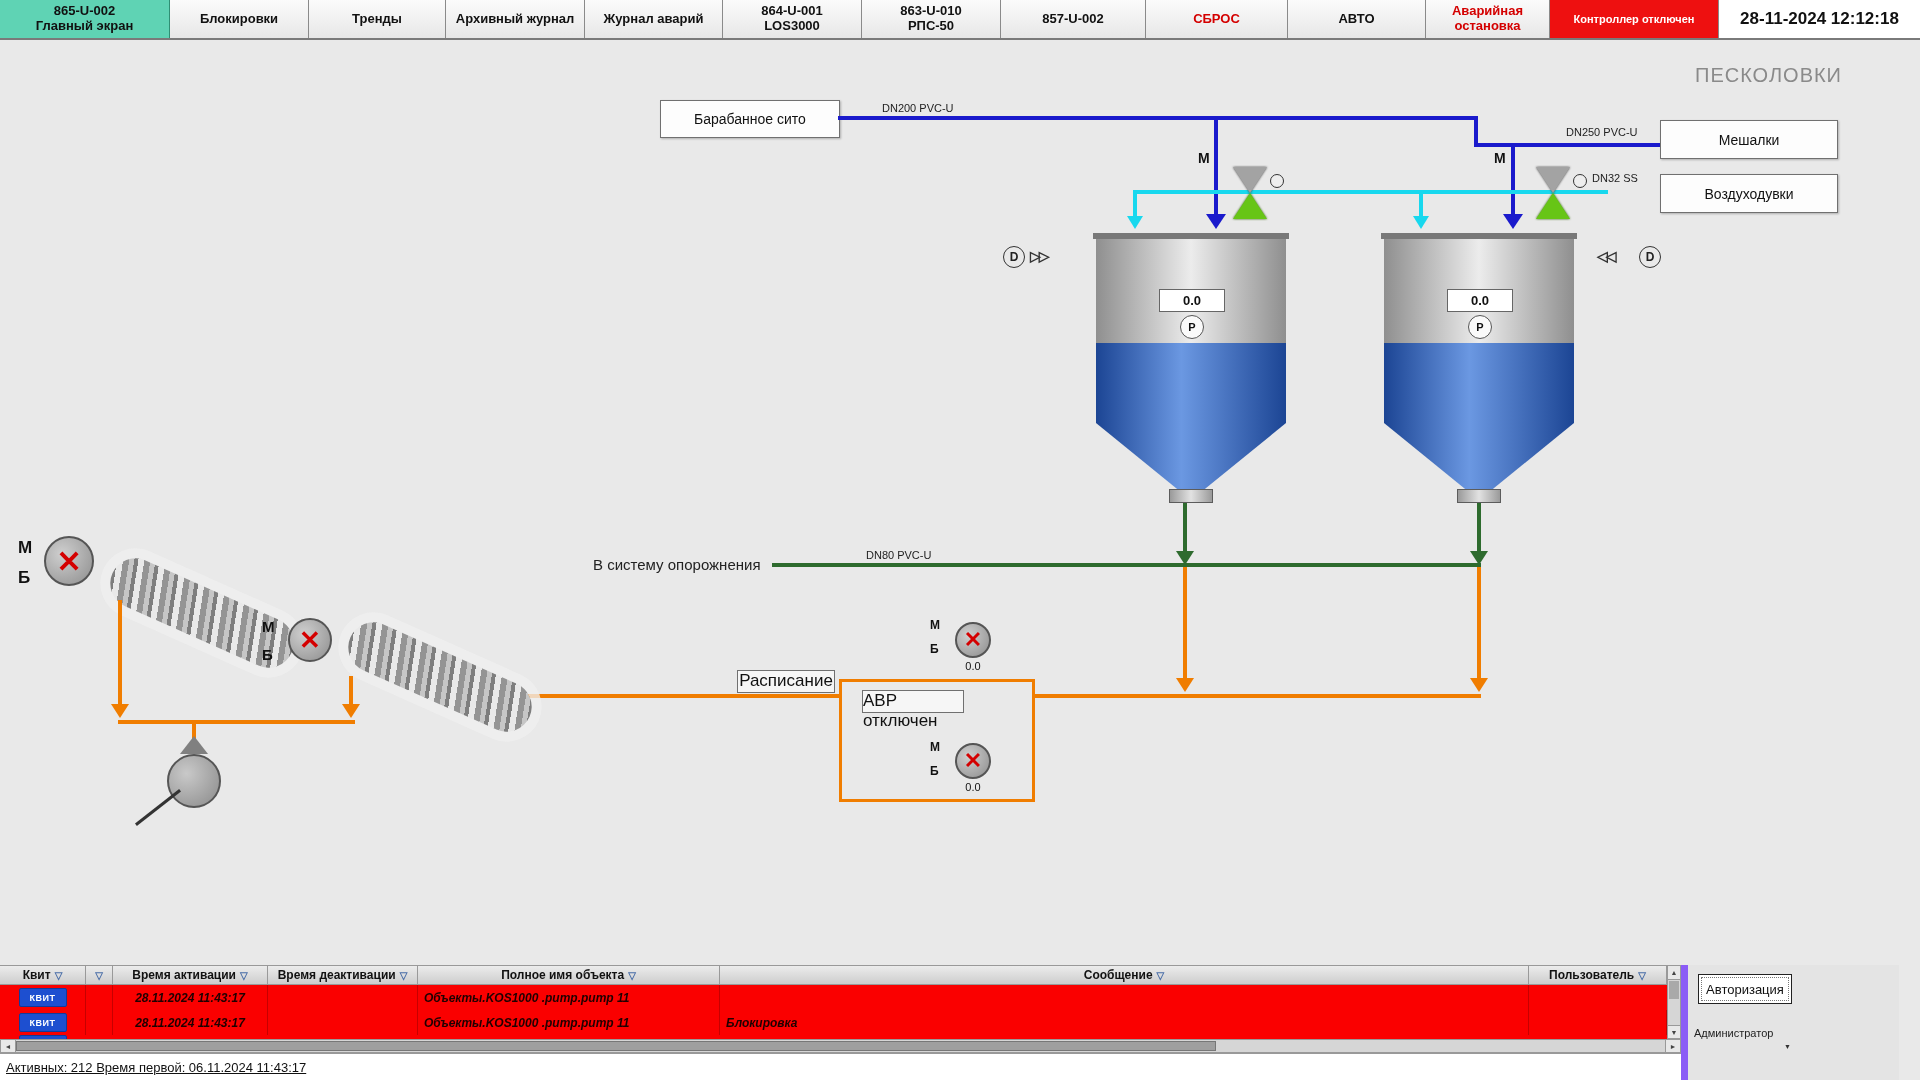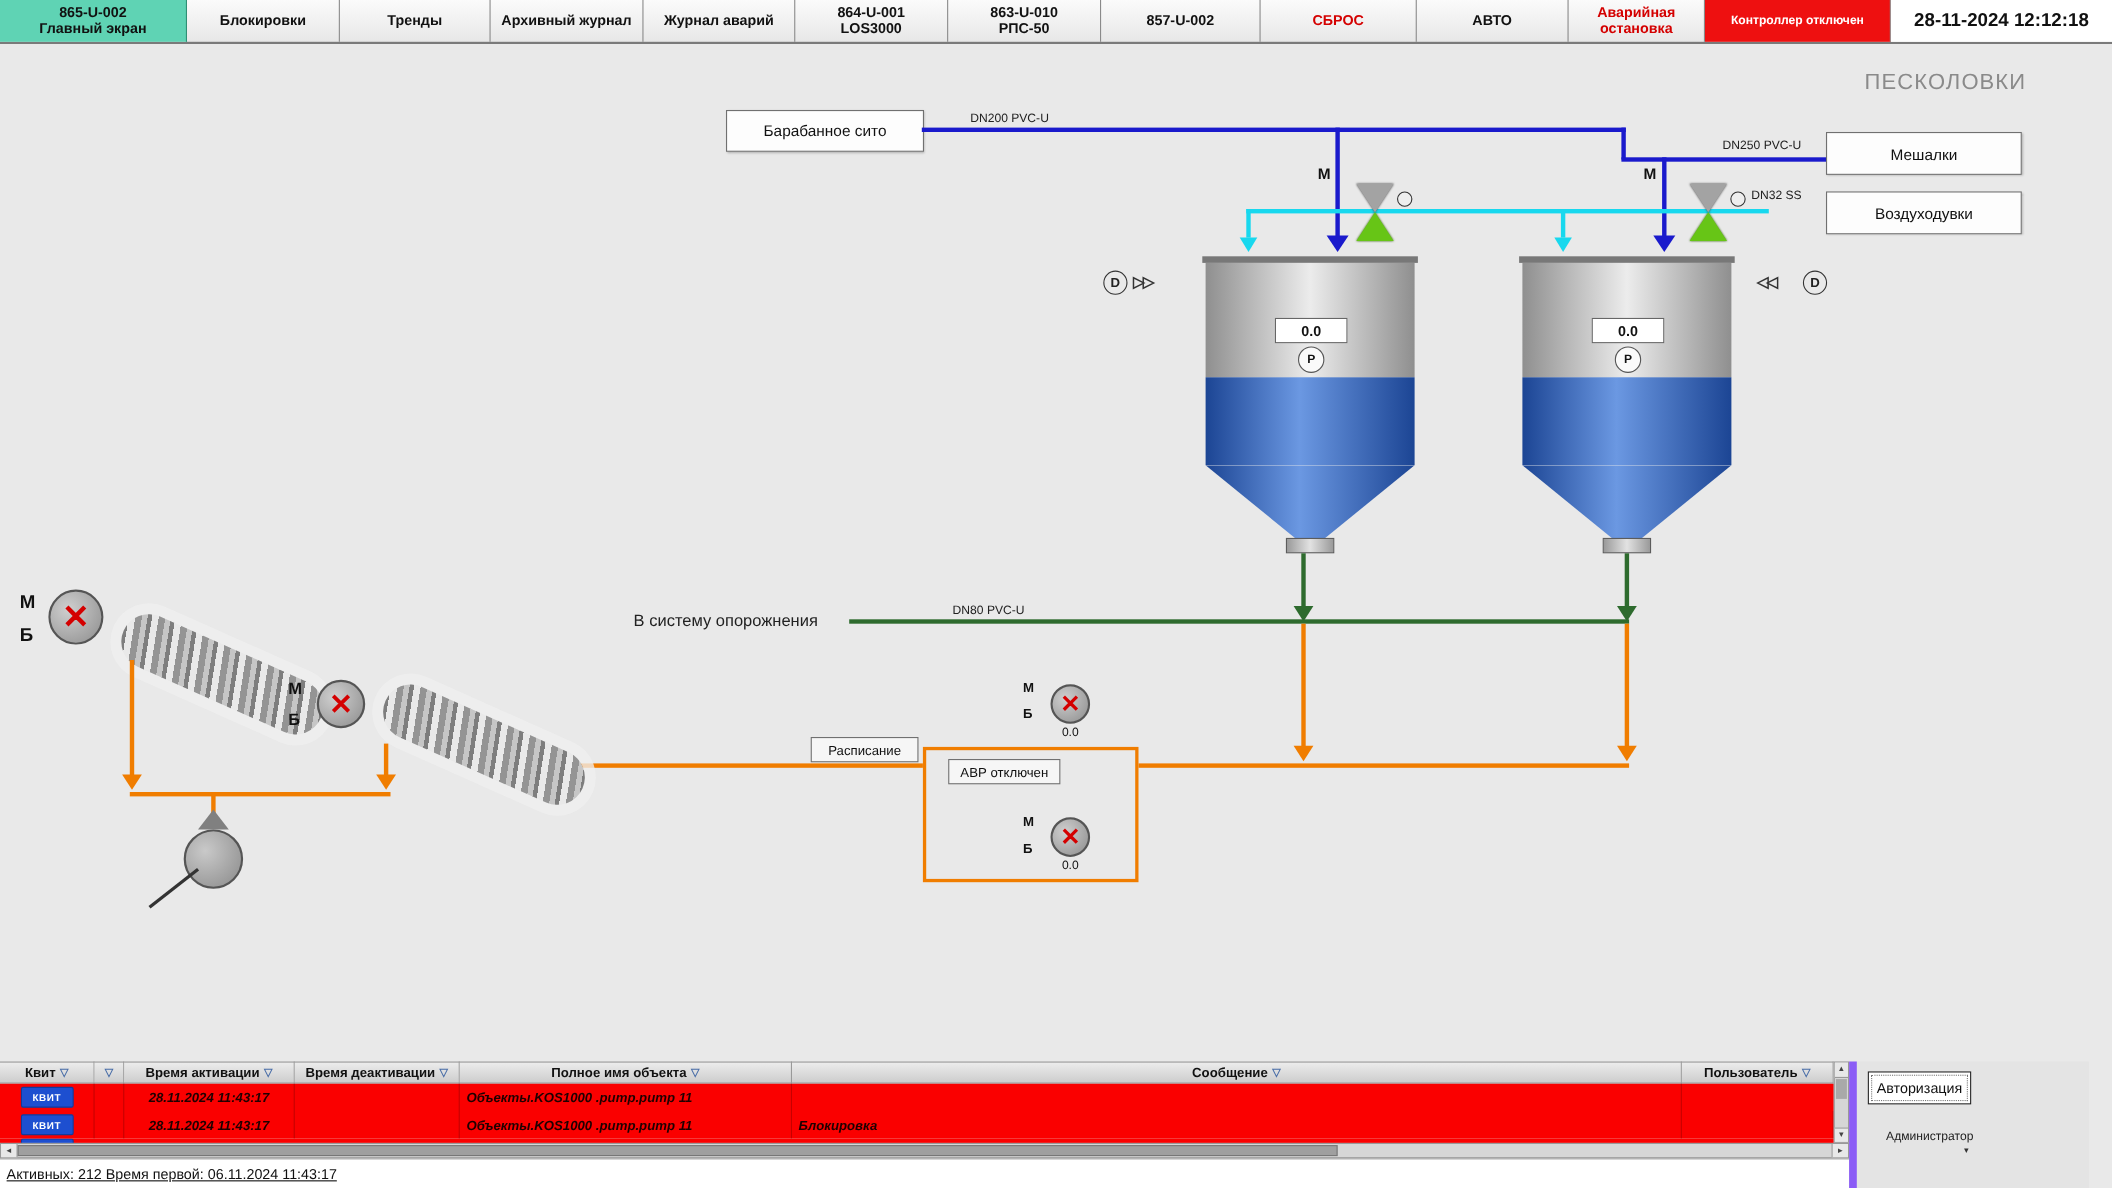--- a/index.html
+++ b/index.html
@@ -16,21 +16,21 @@
   .tab.red-text{color:#d40000;}
   .tab.ctrl-off{background:#ee1010;color:#fff;font-size:11px;font-weight:bold;}
   .nav-time{display:flex;align-items:center;justify-content:center;background:#fff;
             font-size:17px;font-weight:bold;flex:1;}
   
   #scheme{position:absolute;left:0;top:40px;width:1920px;height:925px;background:#e9e9e9;}
   .title{position:absolute;right:78px;top:24px;font-size:20px;color:#8a8a8a;letter-spacing:1px;}
   .btn-box{position:absolute;background:#fdfdfd;border:1px solid #707070;display:flex;
            align-items:center;justify-content:center;font-size:14px;box-shadow:1px 1px 2px rgba(0,0,0,.25);}
   .small-btn{position:absolute;background:#f6f6f6;border:1px solid #707070;display:flex;
-           align-items:center;justify-content:center;font-size:12px;}
+           justify-content:center;font-size:17px;}
   .pipe{position:absolute;}
   .blue{background:#1a1acc;} .cyan{background:#18d8ee;} .green{background:#2e6b2e;} .orange{background:#f07d00;}
   .arr{position:absolute;width:0;height:0;}
   .a-blue{border-left:10px solid transparent;border-right:10px solid transparent;border-top:15px solid #1a1acc;}
   .a-cyan{border-left:8px solid transparent;border-right:8px solid transparent;border-top:13px solid #18d8ee;}
   .a-green{border-left:9px solid transparent;border-right:9px solid transparent;border-top:14px solid #2e6b2e;}
   .a-orange{border-left:9px solid transparent;border-right:9px solid transparent;border-top:14px solid #f07d00;}
   .pipe-label{position:absolute;font-size:11px;color:#222;white-space:nowrap;}
   .tri-down-gray{position:absolute;width:0;height:0;border-left:17px solid transparent;
         border-right:17px solid transparent;border-top:26px solid #a3a3a3;filter:drop-shadow(0 0 1px #444);}
@@ -89,21 +89,21 @@
   .hsb .left{position:absolute;left:0;top:0;width:14px;height:12px;display:flex;align-items:center;justify-content:center;font-size:7px;color:#444;background:#e8e8e8;border-right:1px solid #999;cursor:pointer;}
   .hsb .right{position:absolute;right:0;top:0;width:14px;height:12px;display:flex;align-items:center;justify-content:center;font-size:7px;color:#444;background:#e8e8e8;border-left:1px solid #999;cursor:pointer;}
   .hthumb{position:absolute;left:15px;top:1px;width:1200px;height:10px;background:#9f9f9f;border:1px solid #777;box-sizing:border-box;cursor:pointer;}
   .statusbar{position:absolute;left:0;top:1053px;width:1681px;height:27px;background:#fff;border-top:1px solid #999;
         display:flex;align-items:center;padding-left:6px;box-sizing:border-box;font-size:13px;}
   .statusbar span{text-decoration:underline;}
   #rpanel{position:absolute;left:1681px;top:965px;width:218px;height:115px;background:#e4e4e4;border-left:7px solid #8b5cf6;box-sizing:border-box;}
   .auth{position:absolute;left:10px;top:9px;width:92px;height:28px;background:#fff;border:1px solid #222;
         outline:1px dotted #777;outline-offset:-4px;display:flex;align-items:center;justify-content:center;
         font-size:13px;cursor:pointer;}
-  .userbox{position:absolute;left:6px;top:62px;width:100px;text-align:right;font-size:11px;color:#222;}
+  .userbox{position:absolute;left:6px;top:62px;width:100px;text-align:left;font-size:11px;color:#222;}
   .caret{position:absolute;left:96px;top:78px;font-size:7px;color:#333;cursor:pointer;}
   #logo{position:absolute;left:108px;top:2px;width:129px;height:111px;background:#fff;display:flex;
         align-items:center;justify-content:center;gap:4px;}
   .logo-txt{display:flex;flex-direction:column;line-height:1.2;}
   .logo-t1{color:#009b8f;font-weight:bold;font-size:13px;letter-spacing:.5px;}
   .logo-t2{color:#f5821f;font-weight:bold;font-size:13px;letter-spacing:.5px;}
 </style>
 </head>
 <body>
 
@@ -228,21 +228,21 @@
       <div class="pgauge">
         <span>P</span>
       </div>
     </div>
 
     <div class="pipe green" style="left:1183px;top:463px;width:4px;height:50px"></div>
     <div class="arr a-green" style="left:1176px;top:511px"></div>
     <div class="pipe green" style="left:1477px;top:463px;width:4px;height:50px"></div>
     <div class="arr a-green" style="left:1470px;top:511px"></div>
     <div class="pipe green" style="left:772px;top:523px;width:709px;height:4px"></div>
-    <div class="scheme-text" style="left:576px;top:516px">В систему опорожнения</div>
+    <div class="scheme-text" style="left:593px;top:516px">В систему опорожнения</div>
     <div class="pipe-label" style="left:866px;top:509px">DN80 PVC-U</div>
 
     <div class="pipe orange" style="left:1183px;top:527px;width:4px;height:113px"></div>
     <div class="arr a-orange" style="left:1176px;top:638px"></div>
     <div class="pipe orange" style="left:1477px;top:527px;width:4px;height:113px"></div>
     <div class="arr a-orange" style="left:1470px;top:638px"></div>
     <div class="pipe orange" style="left:1035px;top:654px;width:446px;height:4px"></div>
     <div class="pipe orange" style="left:520px;top:654px;width:319px;height:4px"></div>
 
     <div class="avrbox"></div>

